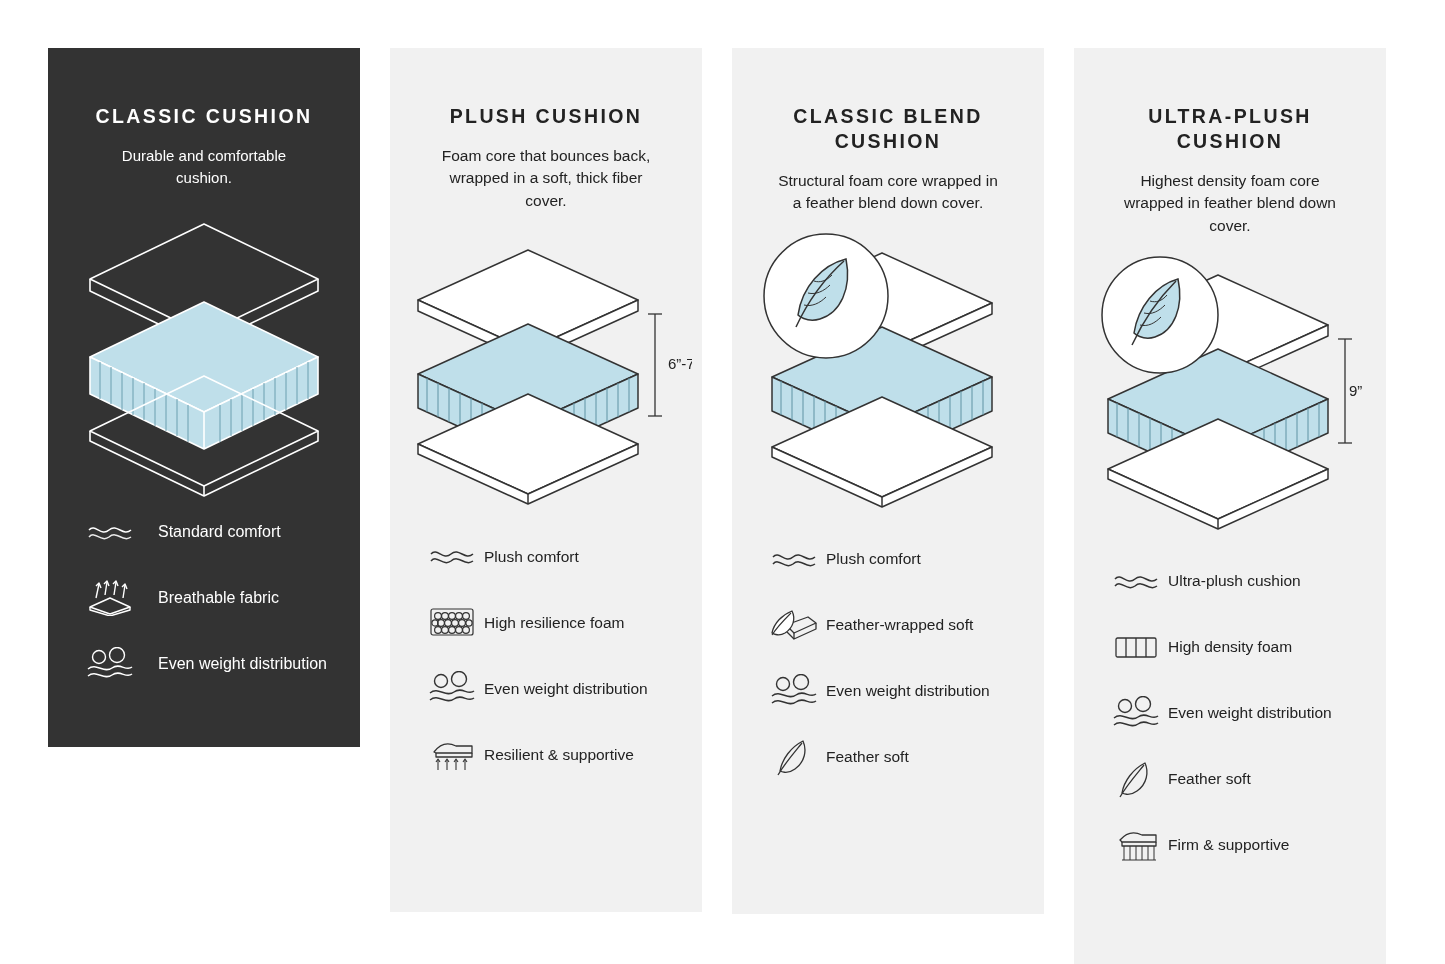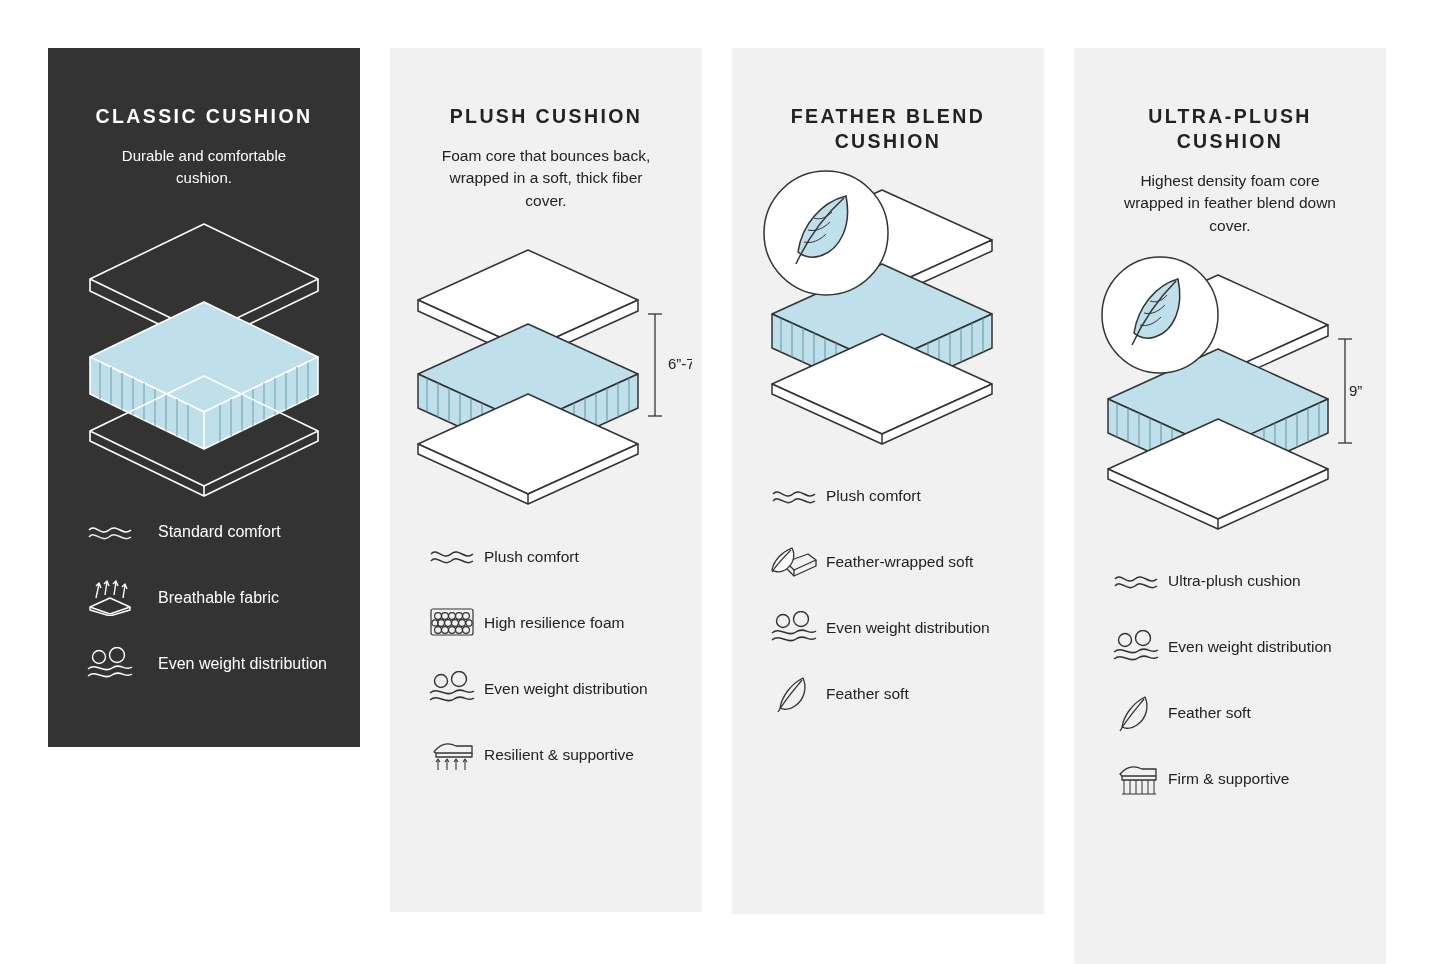--- a/index.html
+++ b/index.html
@@ -297,21 +297,22 @@
                 <path d="M35 26 L37 23 L39 26"></path>
             </g>
           </svg>
         </span>
         <span class="flabel">Resilient &amp; supportive</span>
       </div>
     </div>
   </div>
 
   <div class="card light c3">
-    <div class="card-title">FEATHER BLEND CUSHION</div>
+    <div class="card-title">CLASSIC BLEND CUSHION</div>
+    <div class="card-desc">Structural foam core wrapped in a feather blend down cover.</div>
 
     <div class="illus">
       <svg width="280" height="300" viewBox="0 0 280 300" fill="none">
         <g stroke="#333333" stroke-width="1.5" fill="#ffffff" stroke-linejoin="round">
           <path d="M128 22 L238 72 L128 122 L18 72 Z"></path>
           <path d="M18 72 L18 83 L128 133 L238 83 L238 72 L128 122 Z"></path>
           <path d="M128 122 L128 133"></path>
         </g>
         <g stroke="#333333" stroke-width="1.5" stroke-linejoin="round">
           <path d="M128 96 L238 146 L128 196 L18 146 Z" fill="#bfdfea"></path>
@@ -469,20 +470,32 @@
         <span class="ficon">
           <svg width="46" height="22" viewBox="0 0 46 22" fill="none" stroke="#333333" stroke-width="1.5">
             <path d="M2 9 C8 2, 14 16, 22 9 C30 2, 36 16, 44 9"></path>
             <path d="M2 16 C8 9, 14 22, 22 16 C30 9, 36 22, 44 16"></path>
           </svg>
         </span>
         <span class="flabel">Ultra-plush cushion</span>
       </div>
       <div class="feature">
         <span class="ficon">
+          <svg width="46" height="30" viewBox="0 0 46 30" fill="none" stroke="#333333" stroke-width="1.3">
+            <rect x="3" y="6" width="40" height="19" rx="1.5"></rect>
+            <path d="M13 6 L13 25"></path>
+              <path d="M23 6 L23 25"></path>
+              <path d="M33 6 L33 25"></path>
+            <path d="M8 6 C8 12, 8 19, 8 25" stroke-opacity="0"></path>
+          </svg>
+        </span>
+        <span class="flabel">High density foam</span>
+      </div>
+      <div class="feature">
+        <span class="ficon">
           <svg width="48" height="34" viewBox="0 0 48 34" fill="none" stroke="#333333" stroke-width="1.4">
             <circle cx="13" cy="10" r="6.5"></circle>
             <circle cx="31" cy="8" r="7.5"></circle>
             <path d="M2 22 C10 15, 18 27, 26 21 C34 15, 40 25, 46 20"></path>
             <path d="M2 29 C10 22, 18 34, 26 28 C34 22, 40 32, 46 27"></path>
           </svg>
         </span>
         <span class="flabel">Even weight distribution</span>
       </div>
       <div class="feature">

